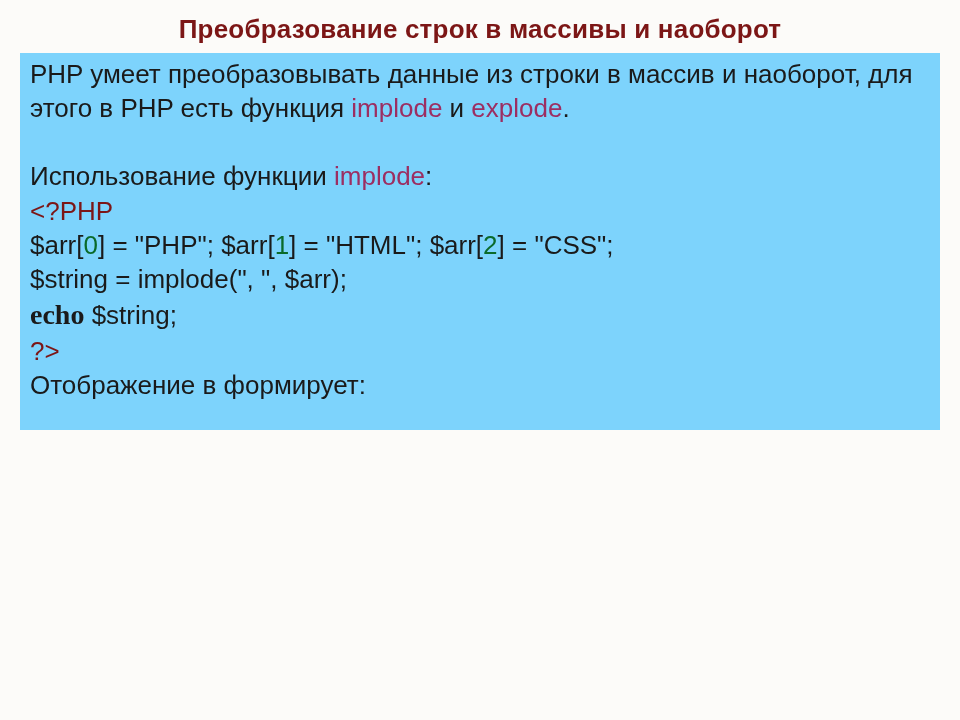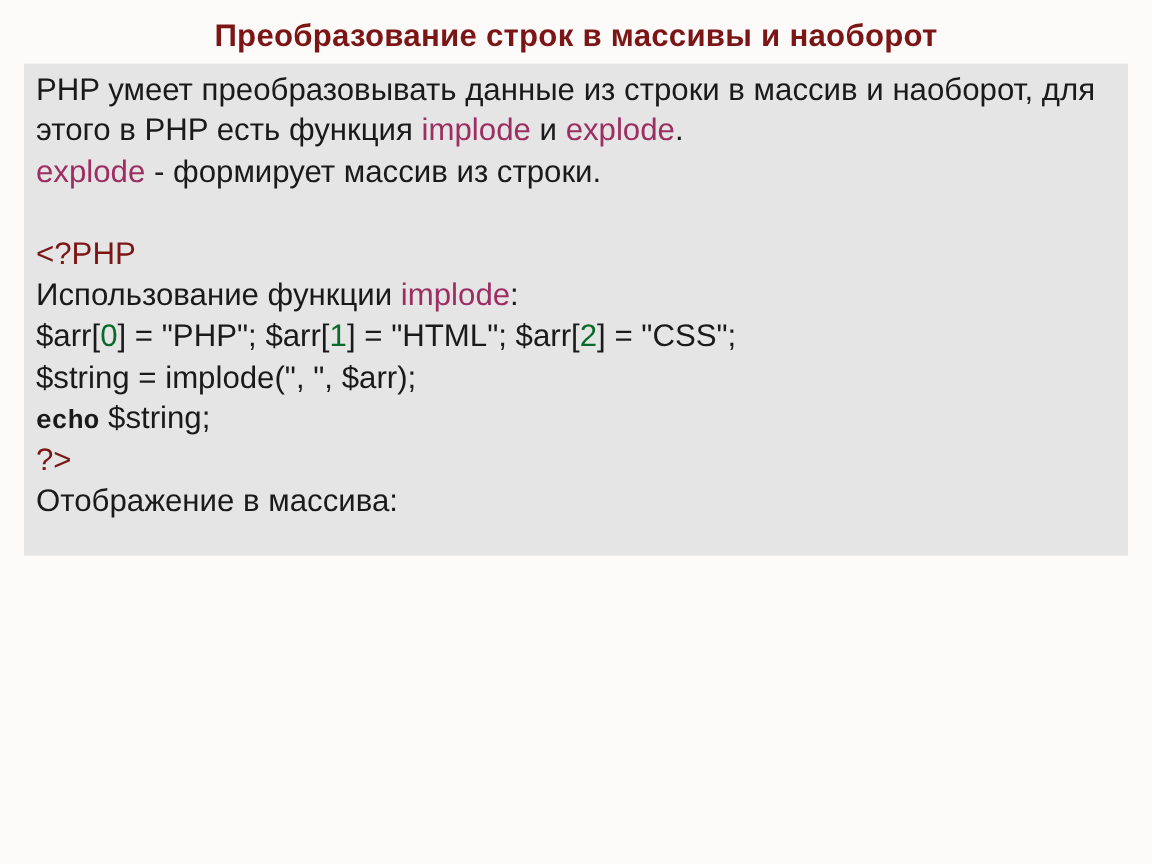--- a/index.html
+++ b/index.html
@@ -19,78 +19,75 @@
   }
   .title {
     color: #7c1616;
     font-weight: bold;
     font-size: 26px;
     text-align: center;
     margin: 6px 0 8px 0;
     letter-spacing: 0.2px;
   }
   .body {
-    background: #e5e5e5;
+    background: #7dd3fc;
     padding: 4px 10px 28px 10px;
     font-size: 26px;
     line-height: 1.32;
     color: #1a1a1a;
   }
   .fn   { color: #9c2e62; }   
   .tag  { color: #7c1616; }   
   .idx  { color: #0a6a2a; }   
-  .echo { font-family: Liberation Mono, monospace; font-weight: bold; font-size: 22px; }
+  .echo { font-family: Liberation Serif, serif; font-weight: bold; font-size: 28px; }
   .blank { height: 1.3em; }
 
   
   span { display: inline; }
 </style>
 </head>
 <body>
 
 <div class="slide">
 
   <div class="title">Преобразование строк в массивы и наоборот</div>
 
   <div class="body">
 
     <div>
       <span>PHP умеет преобразовывать данные из строки в массив и наоборот, для этого в PHP есть функция&nbsp;</span><span class="fn">implode</span><span>&nbsp;и&nbsp;</span><span class="fn">explode</span><span>.</span>
     </div>
 
 
-    <div>
-      <span class="fn">explode</span><span>&nbsp;- формирует массив из строки.</span>
-    </div>
 
     <div class="blank"></div>
 
     <div>
-      <span class="tag">&lt;?PHP</span>
+      <span>Использование функции&nbsp;</span><span class="fn">implode</span><span>:</span>
     </div>
 
     <div>
-      <span>Использование функции&nbsp;</span><span class="fn">implode</span><span>:</span>
+      <span class="tag">&lt;?PHP</span>
     </div>
 
     <div>
       <span>$arr[</span><span class="idx">0</span><span>] = "PHP"; $arr[</span><span class="idx">1</span><span>] = "HTML"; $arr[</span><span class="idx">2</span><span>] = "CSS";</span>
     </div>
 
     <div>
       <span>$string = implode(", ", $arr);</span>
     </div>
 
     <div>
       <span class="echo">echo</span><span>&nbsp;$string;</span>
     </div>
 
     <div>
       <span class="tag">?&gt;</span>
     </div>
 
     <div>
-      <span>Отображение в массива:</span>
+      <span>Отображение в формирует:</span>
     </div>
 
 
   </div>
 </div>
 
 </body></html>

